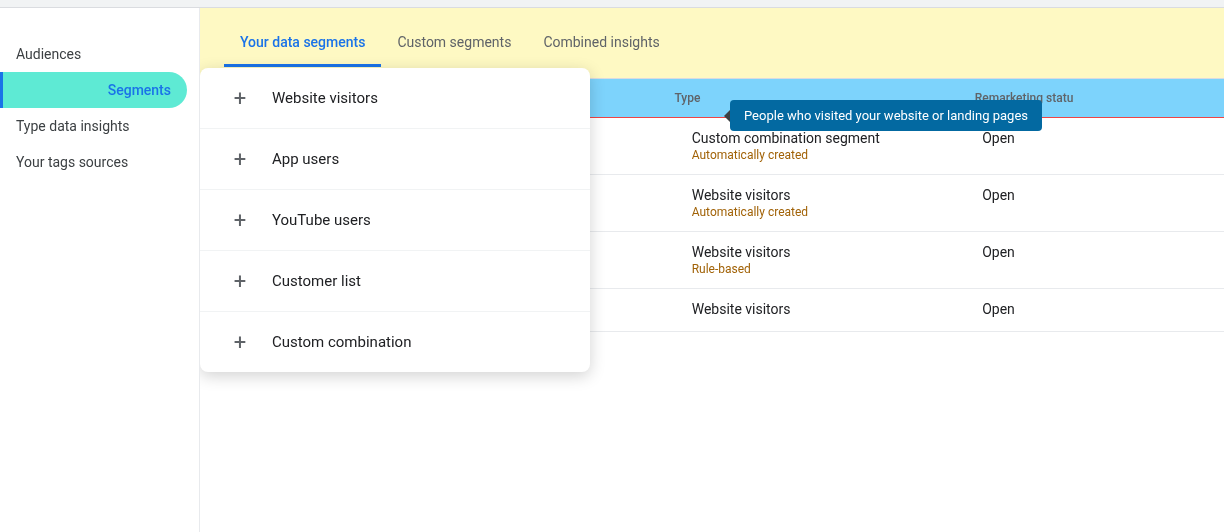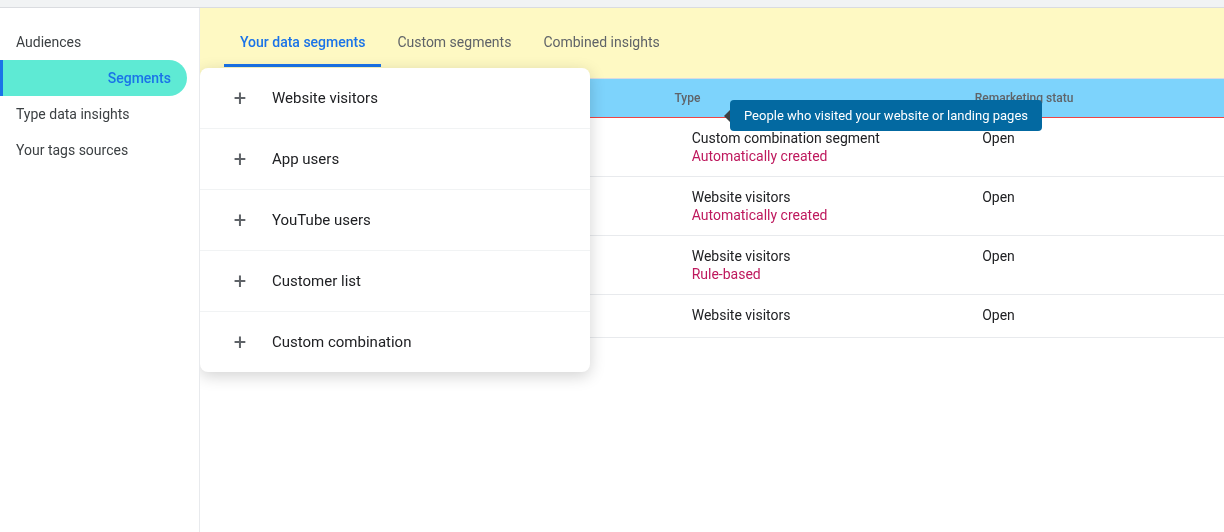--- a/index.html
+++ b/index.html
@@ -26,21 +26,21 @@
       display: flex;
       flex: 1;
       overflow: hidden;
     }
 
     
     .sidebar {
       width: 200px;
       background: #fff;
       border-right: 1px solid #e8eaed;
-      padding-top: 16px;
+      padding-top: 28px;
       flex-shrink: 0;
     }
 
     .sidebar-item {
       padding: 10px 16px;
       cursor: pointer;
       border-radius: 0 24px 24px 0;
       margin-right: 12px;
       font-size: 14px;
       color: #3c4043;
@@ -129,21 +129,21 @@
 
     .row-name { flex: 3; }
     .row-name a {
       color: #1a73e8;
       text-decoration: none;
       font-size: 14px;
     }
 
     .row-type { flex: 2; min-width: 180px; }
     .row-type .type-main { font-size: 14px; color: #202124; }
-    .row-type .type-sub { font-size: 14px; color: #be185d; margin-top: 2px; }
+    .row-type .type-sub { font-size: 12px; color: #a16207; margin-top: 2px; }
 
     .row-status { flex: 1.5; min-width: 130px; font-size: 14px; color: #202124; }
 
     
     .dropdown-overlay {
       position: absolute;
       top: 60px;
       left: 0;
       width: 390px;
       background: #fff;

